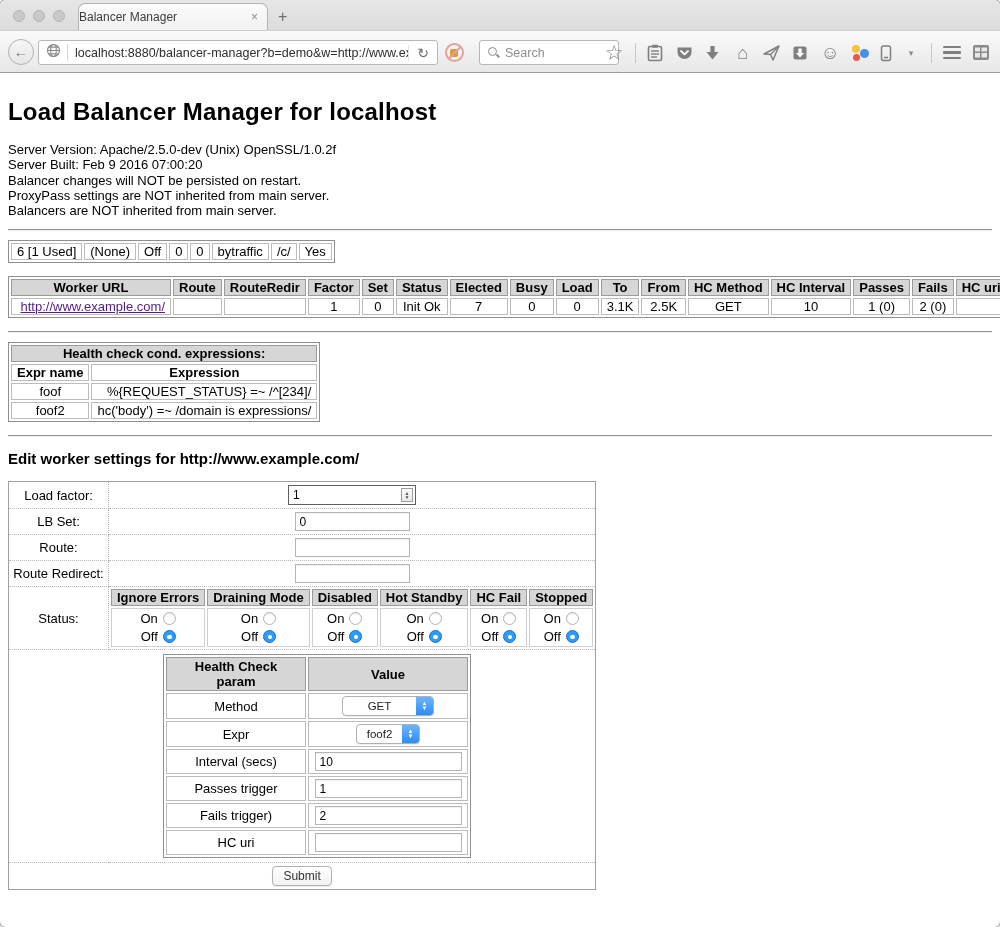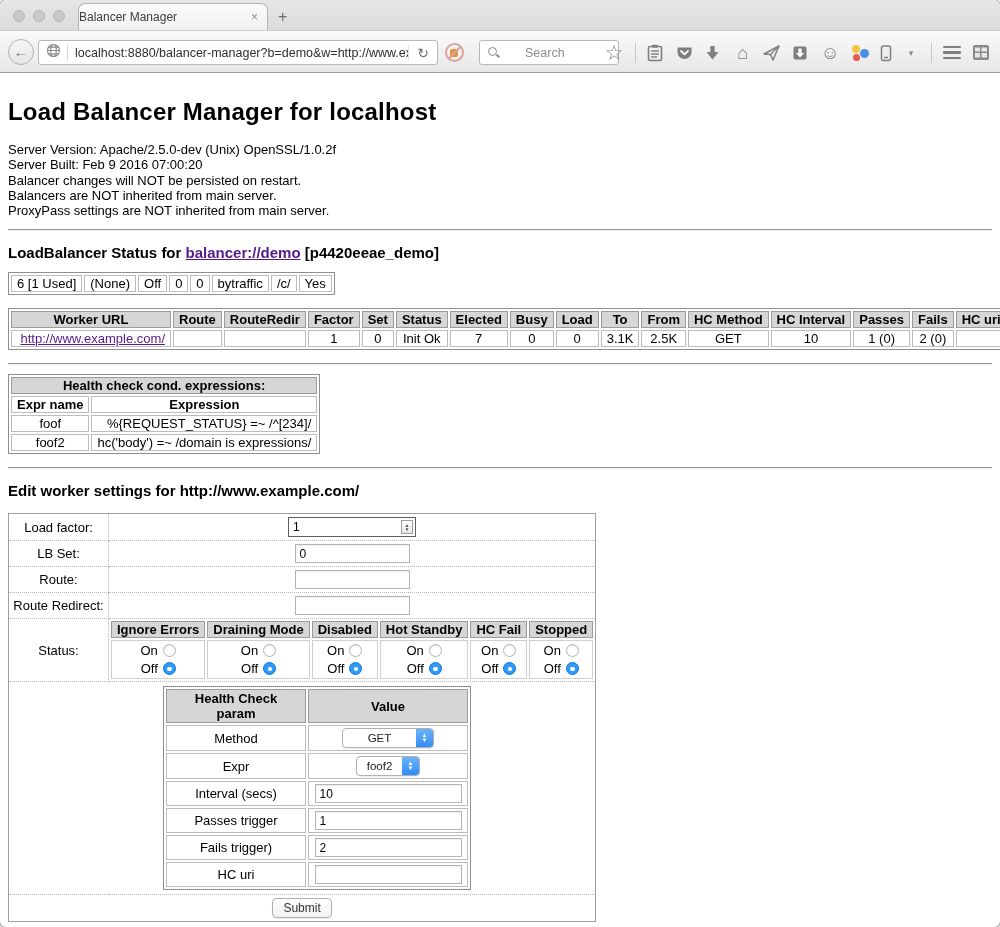--- a/index.html
+++ b/index.html
@@ -38,21 +38,21 @@
              background:#e0963f; border-radius:2px; }
   .blocked::after { content:""; position:absolute; left:-1px; top:6.5px; width:17px; height:2px;
              background:#dfa39d; transform:rotate(-45deg); }
   .searchbar { position:absolute; left:479px; top:9px; width:140px; height:25px; background:#fff;
                border:1px solid #b7b7b7; border-radius:3px; display:flex; align-items:center; }
   .mag { position:relative; width:12px; height:12px; margin:0 5px 0 8px; flex:0 0 auto; }
   .mag::before { content:""; position:absolute; left:0; top:0; width:7px; height:7px;
                  border:1.6px solid #8a8a8a; border-radius:50%; }
   .mag::after { content:""; position:absolute; left:8px; top:8px; width:4px; height:1.8px;
                 background:#8a8a8a; transform:rotate(45deg); }
-  .search-ph { font-size:12.5px; color:#8e8e8e;margin-left:20px; }
+  .search-ph { font-size:12.5px; color:#8e8e8e; }
   .toolicons { position:absolute; right:10px; top:0; height:43px; display:flex; align-items:center; gap:11px; }
   .ticon { color:#7f7f7f; font-size:18px; line-height:18px; text-align:center; min-width:18px; }
   .ticon svg { display:block; }
   .vsep { width:1px; height:20px; background:#c6c6c6; }
   .colors-ico { position:relative; width:18px; height:18px; }
   .colors-ico i { position:absolute; border-radius:50%; }
   .c-y { width:8px; height:8px; background:#f6c445; left:1px; top:1px; }
   .c-r { width:7px; height:7px; background:#e8594a; left:2px; top:10px; }
   .c-b { width:9px; height:9px; background:#4a90e2; left:9px; top:5px; }
   .menu-ico { display:flex; flex-direction:column; gap:3px; width:18px; }
@@ -232,27 +232,26 @@
     </div>
   </div>
 
   <div class="page">
     <h1 class="pagetitle">Load Balancer Manager for localhost</h1>
 
     <div class="info">
       <div>Server Version: Apache/2.5.0-dev (Unix) OpenSSL/1.0.2f</div>
       <div>Server Built: Feb 9 2016 07:00:20</div>
       <div>Balancer changes will NOT be persisted on restart.</div>
+      <div>ProxyPass settings are NOT inherited from main server.</div>
       <div>Balancers are NOT inherited from main server.</div>
-      <div>ProxyPass settings are NOT inherited from main server.</div>
     </div>
 
     <hr class="rule">
 
-    <h3 class="sec"><span>LoadBalancer Status for </span><a href="#" class="plink">balancer://demo</a><span> [p4420eeae_demo]</span></h3>
 
     <table class="data-table">
       <tbody>
       <tr>
         <td>6 [1 Used]</td>
         <td>(None)</td>
         <td>Off</td>
         <td>0</td>
         <td>0</td>
         <td>bytraffic</td>

